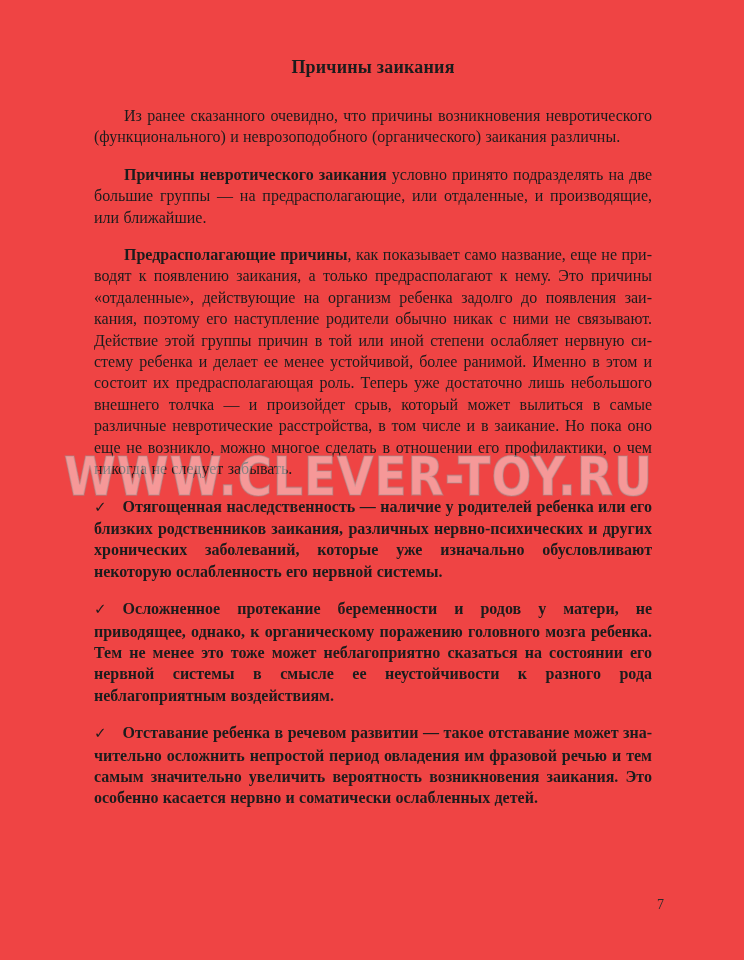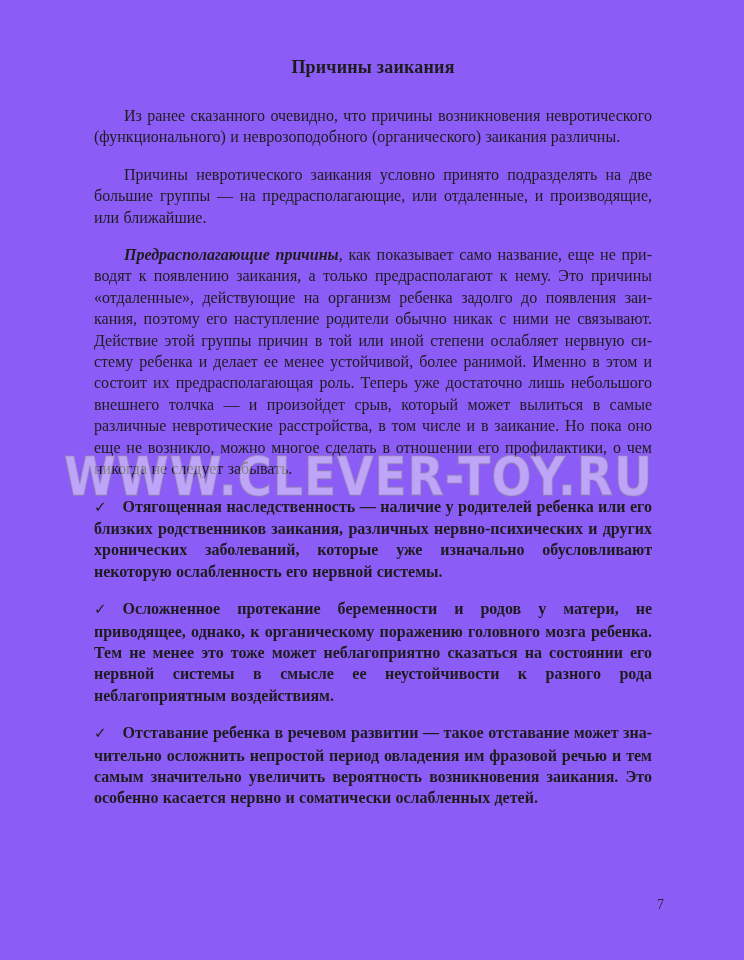--- a/index.html
+++ b/index.html
@@ -13,21 +13,21 @@
     position: relative;
     overflow: hidden;
     font-family: "Liberation Serif", "DejaVu Serif", serif;
     color: #1c1c1c;
   }
   .page {
     position: absolute;
     inset: 0;
     box-sizing: border-box;
     padding: 56px 76px 0 78px;
-    background: #8b5cf6;
+    background: #ef4444;
   }
   .title {
     margin: 0 0 27px 0;
     text-align: center;
     font-size: 18px;
     font-weight: bold;
     line-height: 22px;
     letter-spacing: 0.2px;
   }
   .body-text {
@@ -42,22 +42,22 @@
     word-spacing: 0.3px;
   }
   .para.indent { text-indent: 30px; }
   .para.bullet { text-indent: 0; font-weight: bold; }
   .check {
     display: inline-block;
     margin-right: 16px;
     font-family: "DejaVu Sans", sans-serif;
     font-size: 15px;
   }
-  .run-bold { font-weight: normal; }
-  .run-bold-italic { font-weight: bold; font-style: italic; }
+  .run-bold { font-weight: bold; }
+  .run-bold-italic { font-weight: bold; }
   .watermark {
     position: absolute;
     top: 449px;
     left: 64px;
     width: 616px;
     z-index: 2;
     font-family: "DejaVu Sans", sans-serif;
     font-size: 47px;
     font-weight: bold;
     letter-spacing: 1px;

